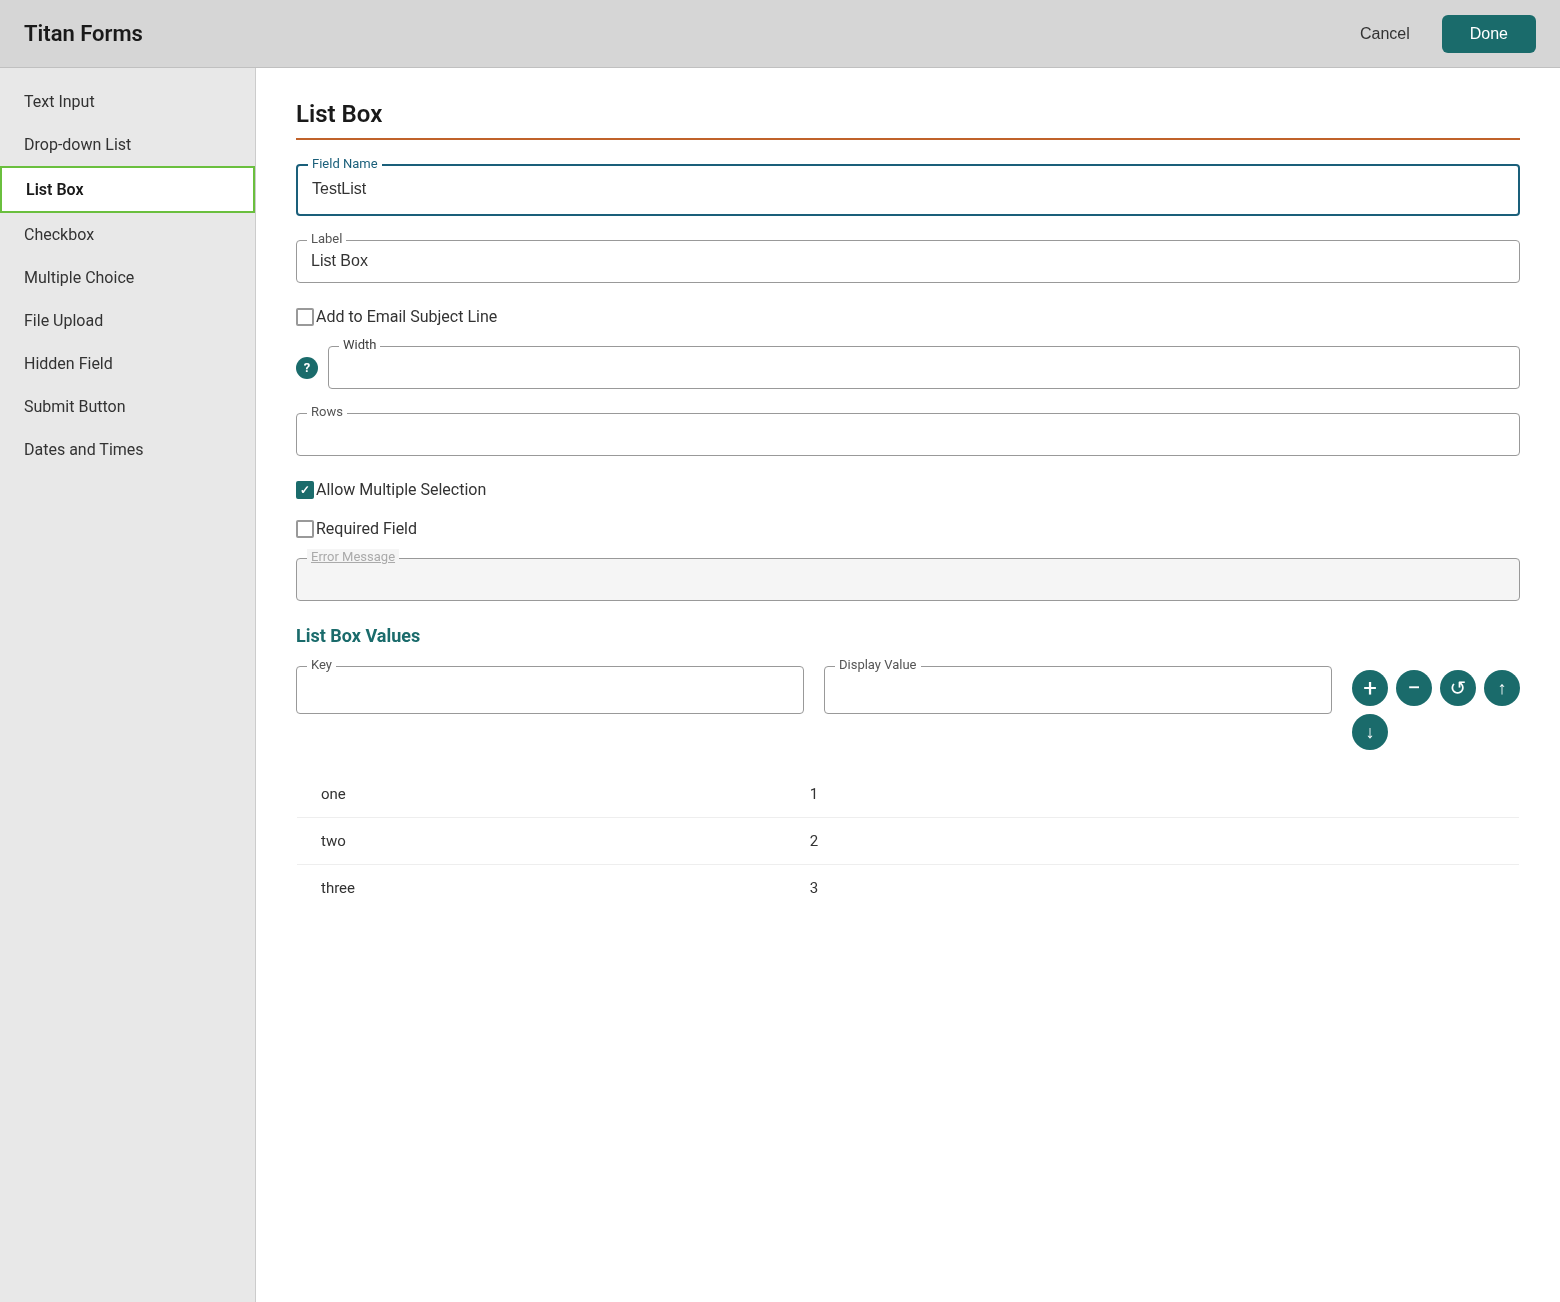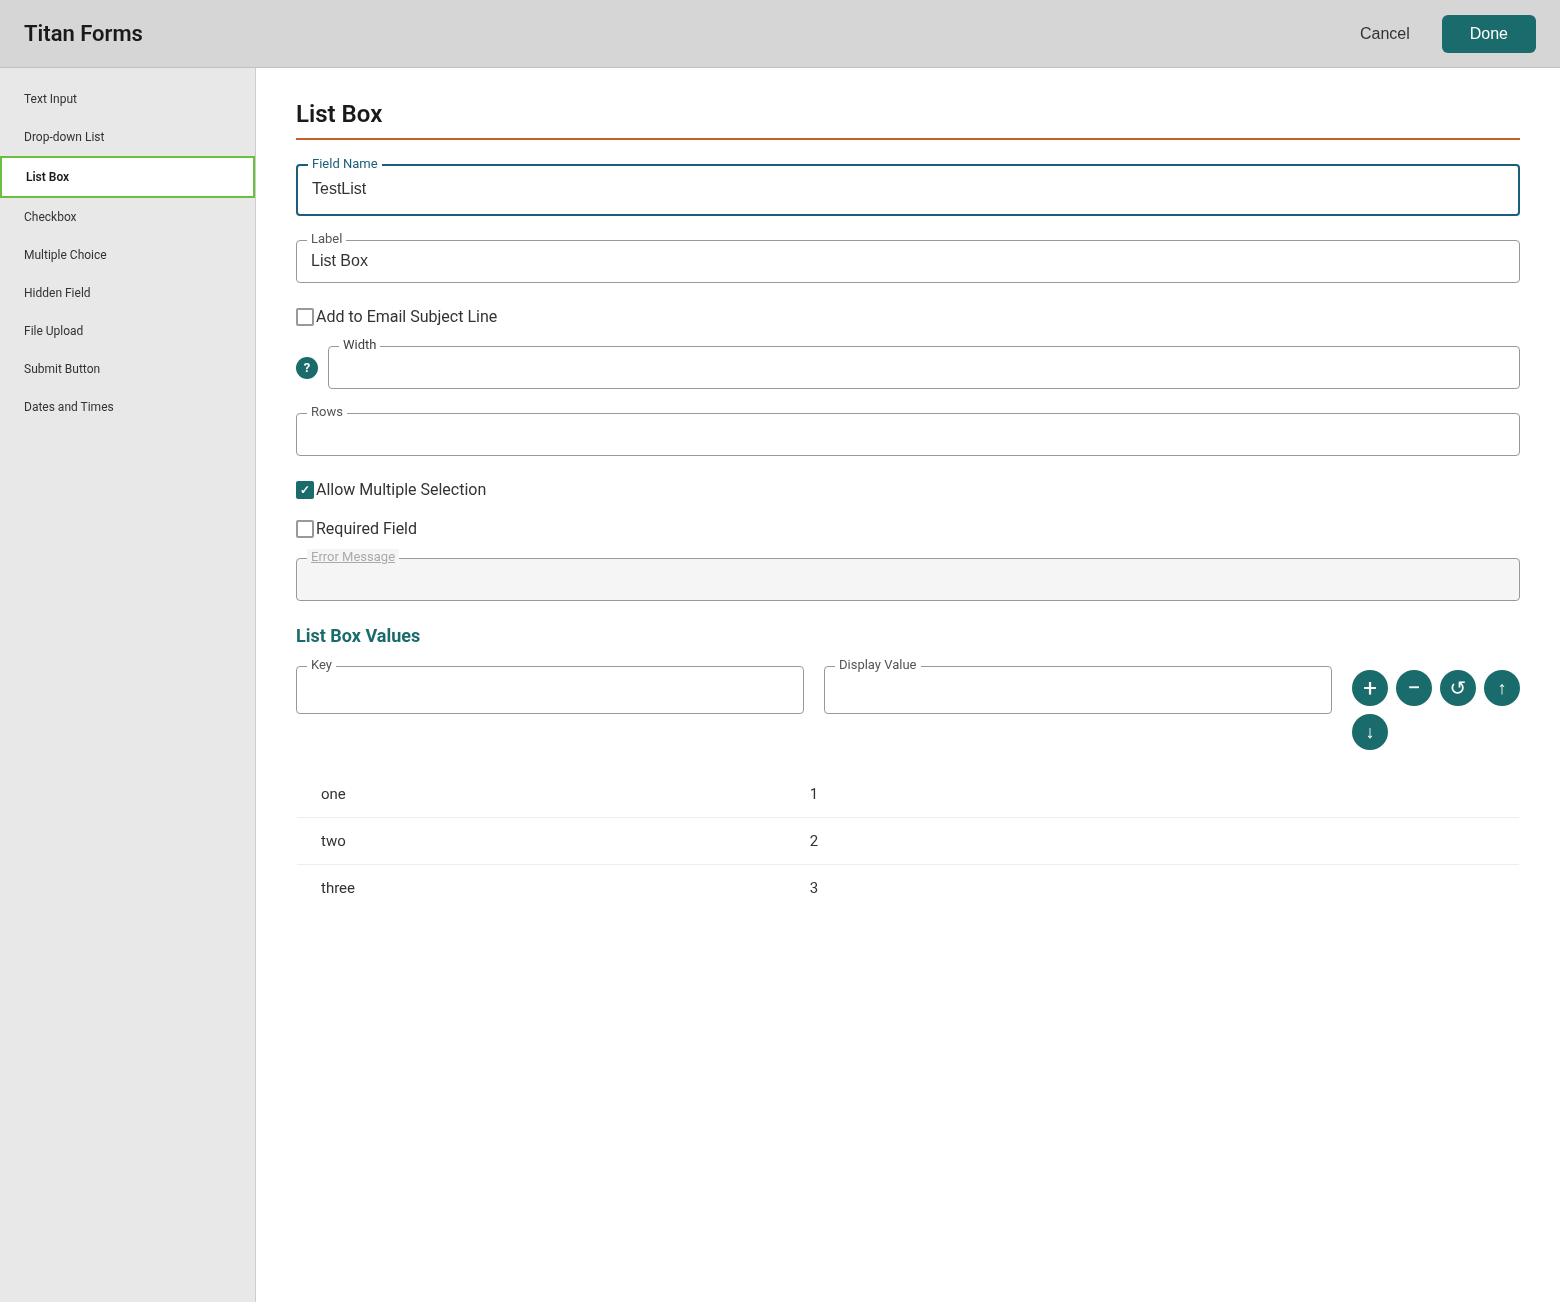--- a/index.html
+++ b/index.html
@@ -59,21 +59,21 @@
     
     .sidebar {
       width: 256px;
       background: #e8e8e8;
       padding: 12px 0;
       border-right: 1px solid #ccc;
       flex-shrink: 0;
     }
     .sidebar-item {
       padding: 12px 24px;
-      font-size: 12px;
+      font-size: 16px;
       color: #333;
       cursor: pointer;
       display: block;
     }
     .sidebar-item.active {
       background: white;
       border: 2px solid #6abf3e;
       font-weight: 600;
       color: #1a1a1a;
     }
@@ -322,22 +322,22 @@
 </div>
 
 <div class="main-layout">
 
   <nav class="sidebar">
   <div class="sidebar-item">Text Input</div>
       <div class="sidebar-item">Drop-down List</div>
       <div class="sidebar-item active">List Box</div>
       <div class="sidebar-item">Checkbox</div>
       <div class="sidebar-item">Multiple Choice</div>
+      <div class="sidebar-item">File Upload</div>
       <div class="sidebar-item">Hidden Field</div>
-      <div class="sidebar-item">File Upload</div>
       <div class="sidebar-item">Submit Button</div>
       <div class="sidebar-item">Dates and Times</div>
     </nav>
 
   <div class="content">
     <div class="page-title">List Box</div>
 
     <div class="form-section">
 
       <div class="field-group fieldset-wrapper focused">

